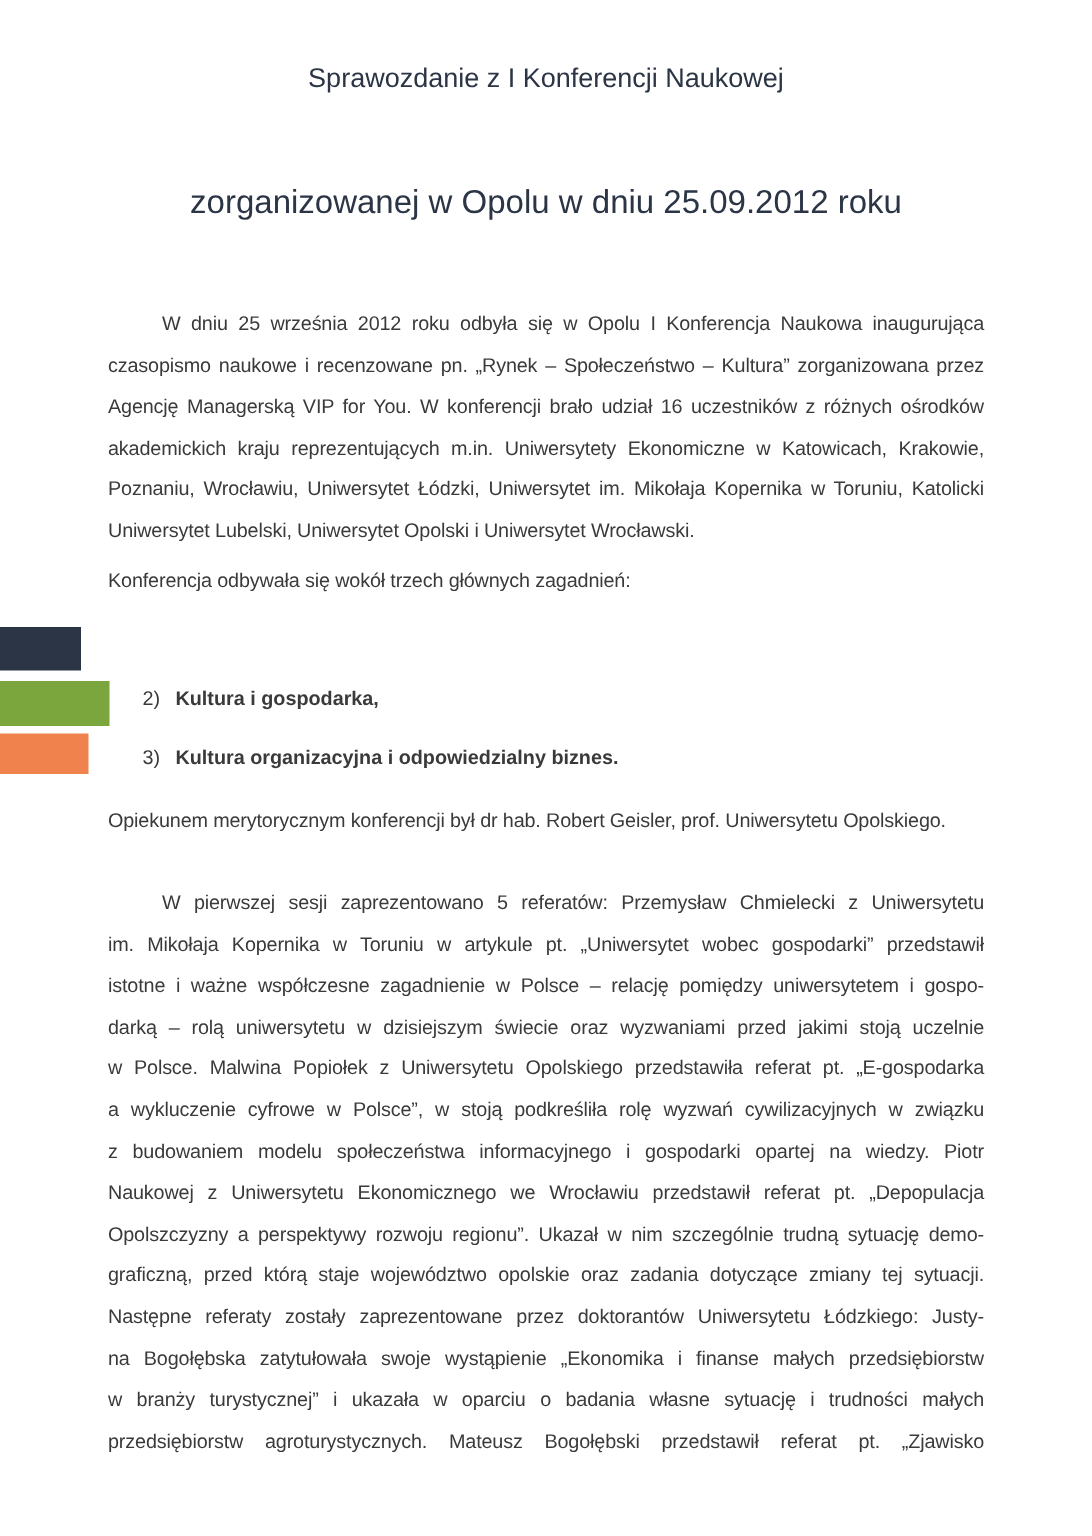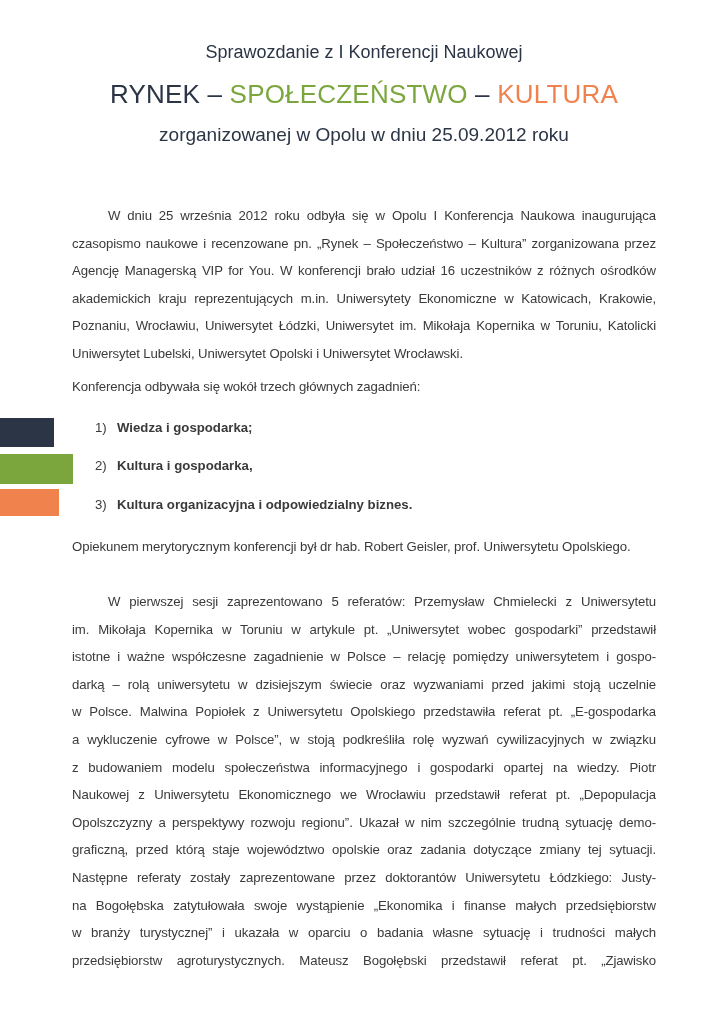--- a/index.html
+++ b/index.html
@@ -7,21 +7,21 @@
     position:relative;
     width:728px;height:1024px;
     background:#ffffff;
     overflow:hidden;
     font-family:"Liberation Sans", sans-serif;
   }
   
   .t-center{position:absolute;left:0;width:728px;text-align:center;color:var(--navy);font-weight:normal;}
   #title1{top:40px;font-size:18px;line-height:24px;}
   #title2{top:78px;font-size:26px;line-height:32px;letter-spacing:0.2px;}
-  #title3{top:122px;font-size:19px;line-height:26px;}
+  #title3{top:122px;font-size:22px;line-height:26px;}
   #title2 .seg-green{color:var(--green);}
   #title2 .seg-orange{color:var(--orange);}
   #title2 .sep{color:var(--navy);}
   
   .body-block{
     position:absolute;left:72px;width:584px;
     color:#3a3a3a;font-size:13.2px;letter-spacing:-0.1px;
   }
   .ln{line-height:27.6px;height:27.6px;white-space:normal;}
   .ln.j{text-align:justify;text-align-last:justify;}
@@ -47,46 +47,40 @@
   #block-green{top:454px;width:73px;height:30px;background:var(--green);}
   #block-orange{top:489px;width:59px;height:27px;background:var(--orange);}
 </style>
 </head>
 <body>
 
 <div id="page">
 
   <div id="title1" class="t-center">Sprawozdanie z I Konferencji Naukowej</div>
 
-  <div id="title2" class="t-center">
-    <span class="seg-navy">RYNEK</span><span class="sep"> – </span><span class="seg-green">SPOŁECZEŃSTWO</span><span class="sep"> – </span><span class="seg-orange">KULTURA</span>
-  </div>
 
   <div id="title3" class="t-center">zorganizowanej w Opolu w dniu 25.09.2012 roku</div>
 
   <div id="para1" class="body-block">
     <div class="ln j ind">W dniu 25 września 2012 roku odbyła się w Opolu I Konferencja Naukowa inaugurująca</div>
     <div class="ln j">czasopismo naukowe i recenzowane pn. „Rynek – Społeczeństwo – Kultura” zorganizowana przez</div>
     <div class="ln j">Agencję Managerską VIP for You. W konferencji brało udział 16 uczestników z różnych ośrodków</div>
     <div class="ln j">akademickich kraju reprezentujących m.in. Uniwersytety Ekonomiczne w Katowicach, Krakowie,</div>
     <div class="ln j">Poznaniu, Wrocławiu, Uniwersytet Łódzki, Uniwersytet im. Mikołaja Kopernika w Toruniu, Katolicki</div>
     <div class="ln">Uniwersytet Lubelski, Uniwersytet Opolski i Uniwersytet Wrocławski.</div>
   </div>
 
   <div id="intro-line" class="body-block">
     <div class="ln">Konferencja odbywała się wokół trzech głównych zagadnień:</div>
   </div>
 
   <div id="block-navy" class="edge-block"></div>
   <div id="block-green" class="edge-block"></div>
   <div id="block-orange" class="edge-block"></div>
 
-  <div id="list-item-1" class="list-item">
-    <span class="num">1)</span><span class="lbl">Wiedza i gospodarka;</span>
-  </div>
   <div id="list-item-2" class="list-item">
     <span class="num">2)</span><span class="lbl">Kultura i gospodarka,</span>
   </div>
   <div id="list-item-3" class="list-item">
     <span class="num">3)</span><span class="lbl">Kultura organizacyjna i odpowiedzialny biznes.</span>
   </div>
 
   <div id="caretaker" class="body-block">
     <div class="ln">Opiekunem merytorycznym konferencji był dr hab. Robert Geisler, prof. Uniwersytetu Opolskiego.</div>
   </div>

